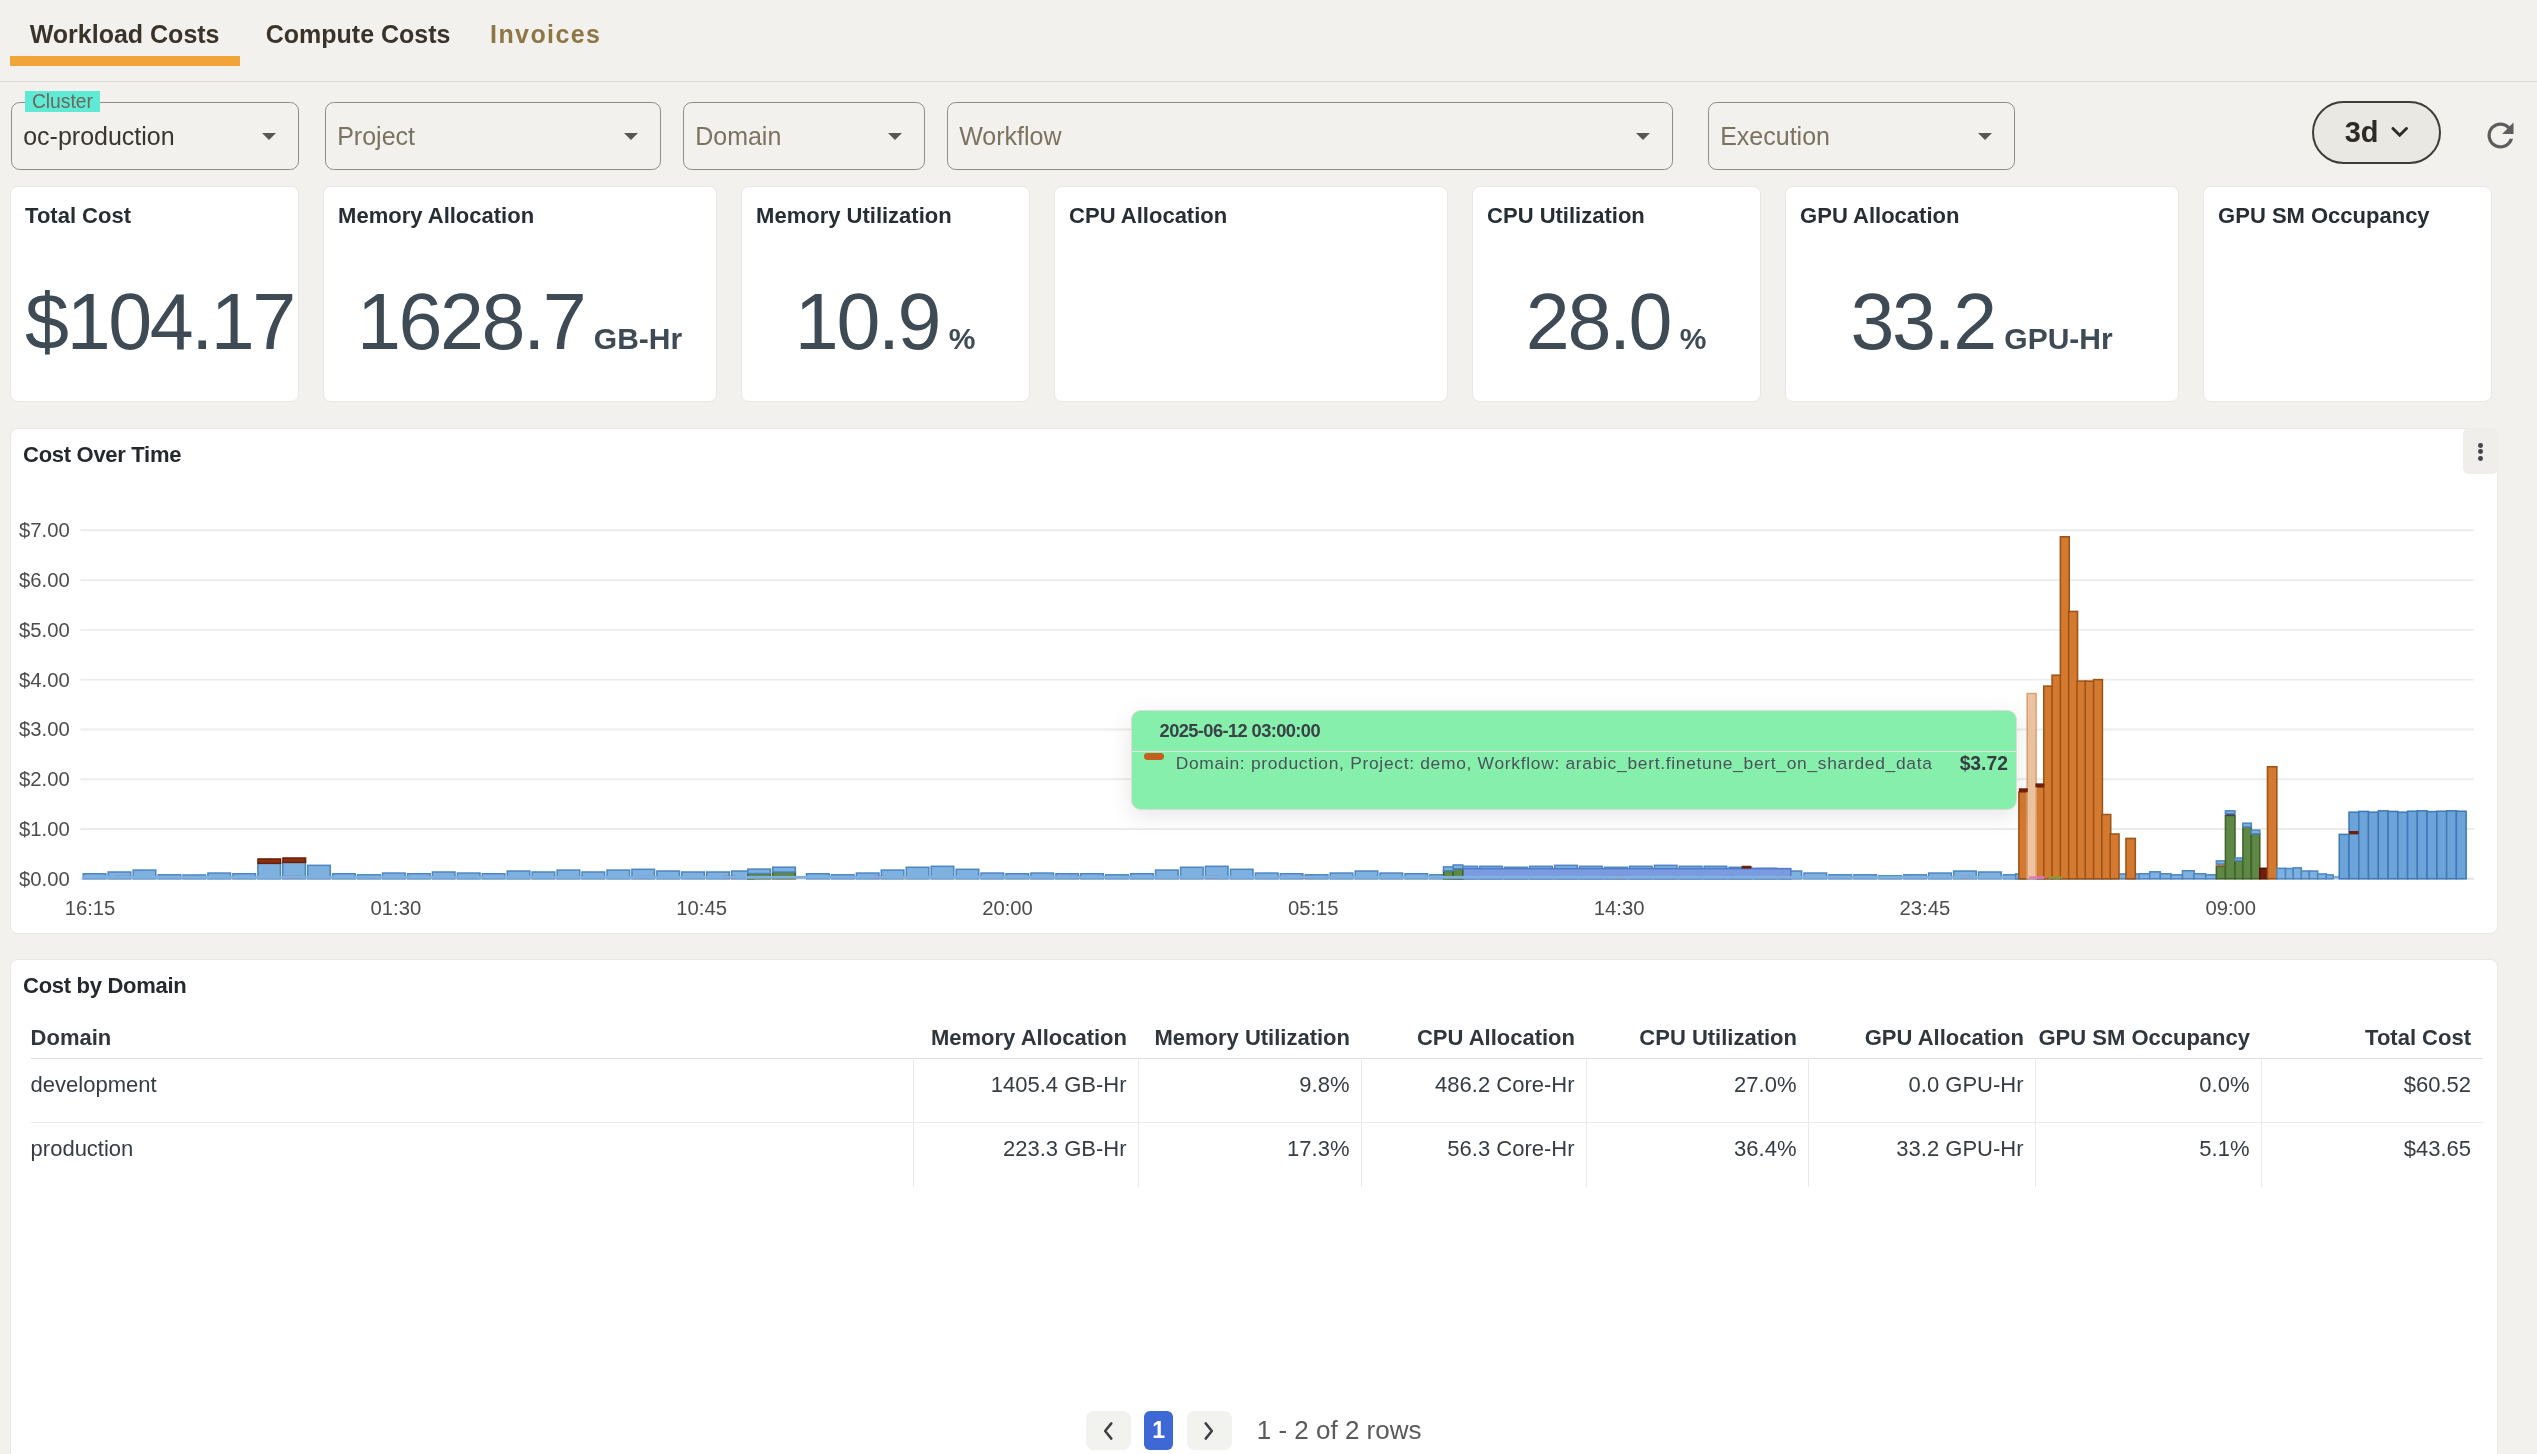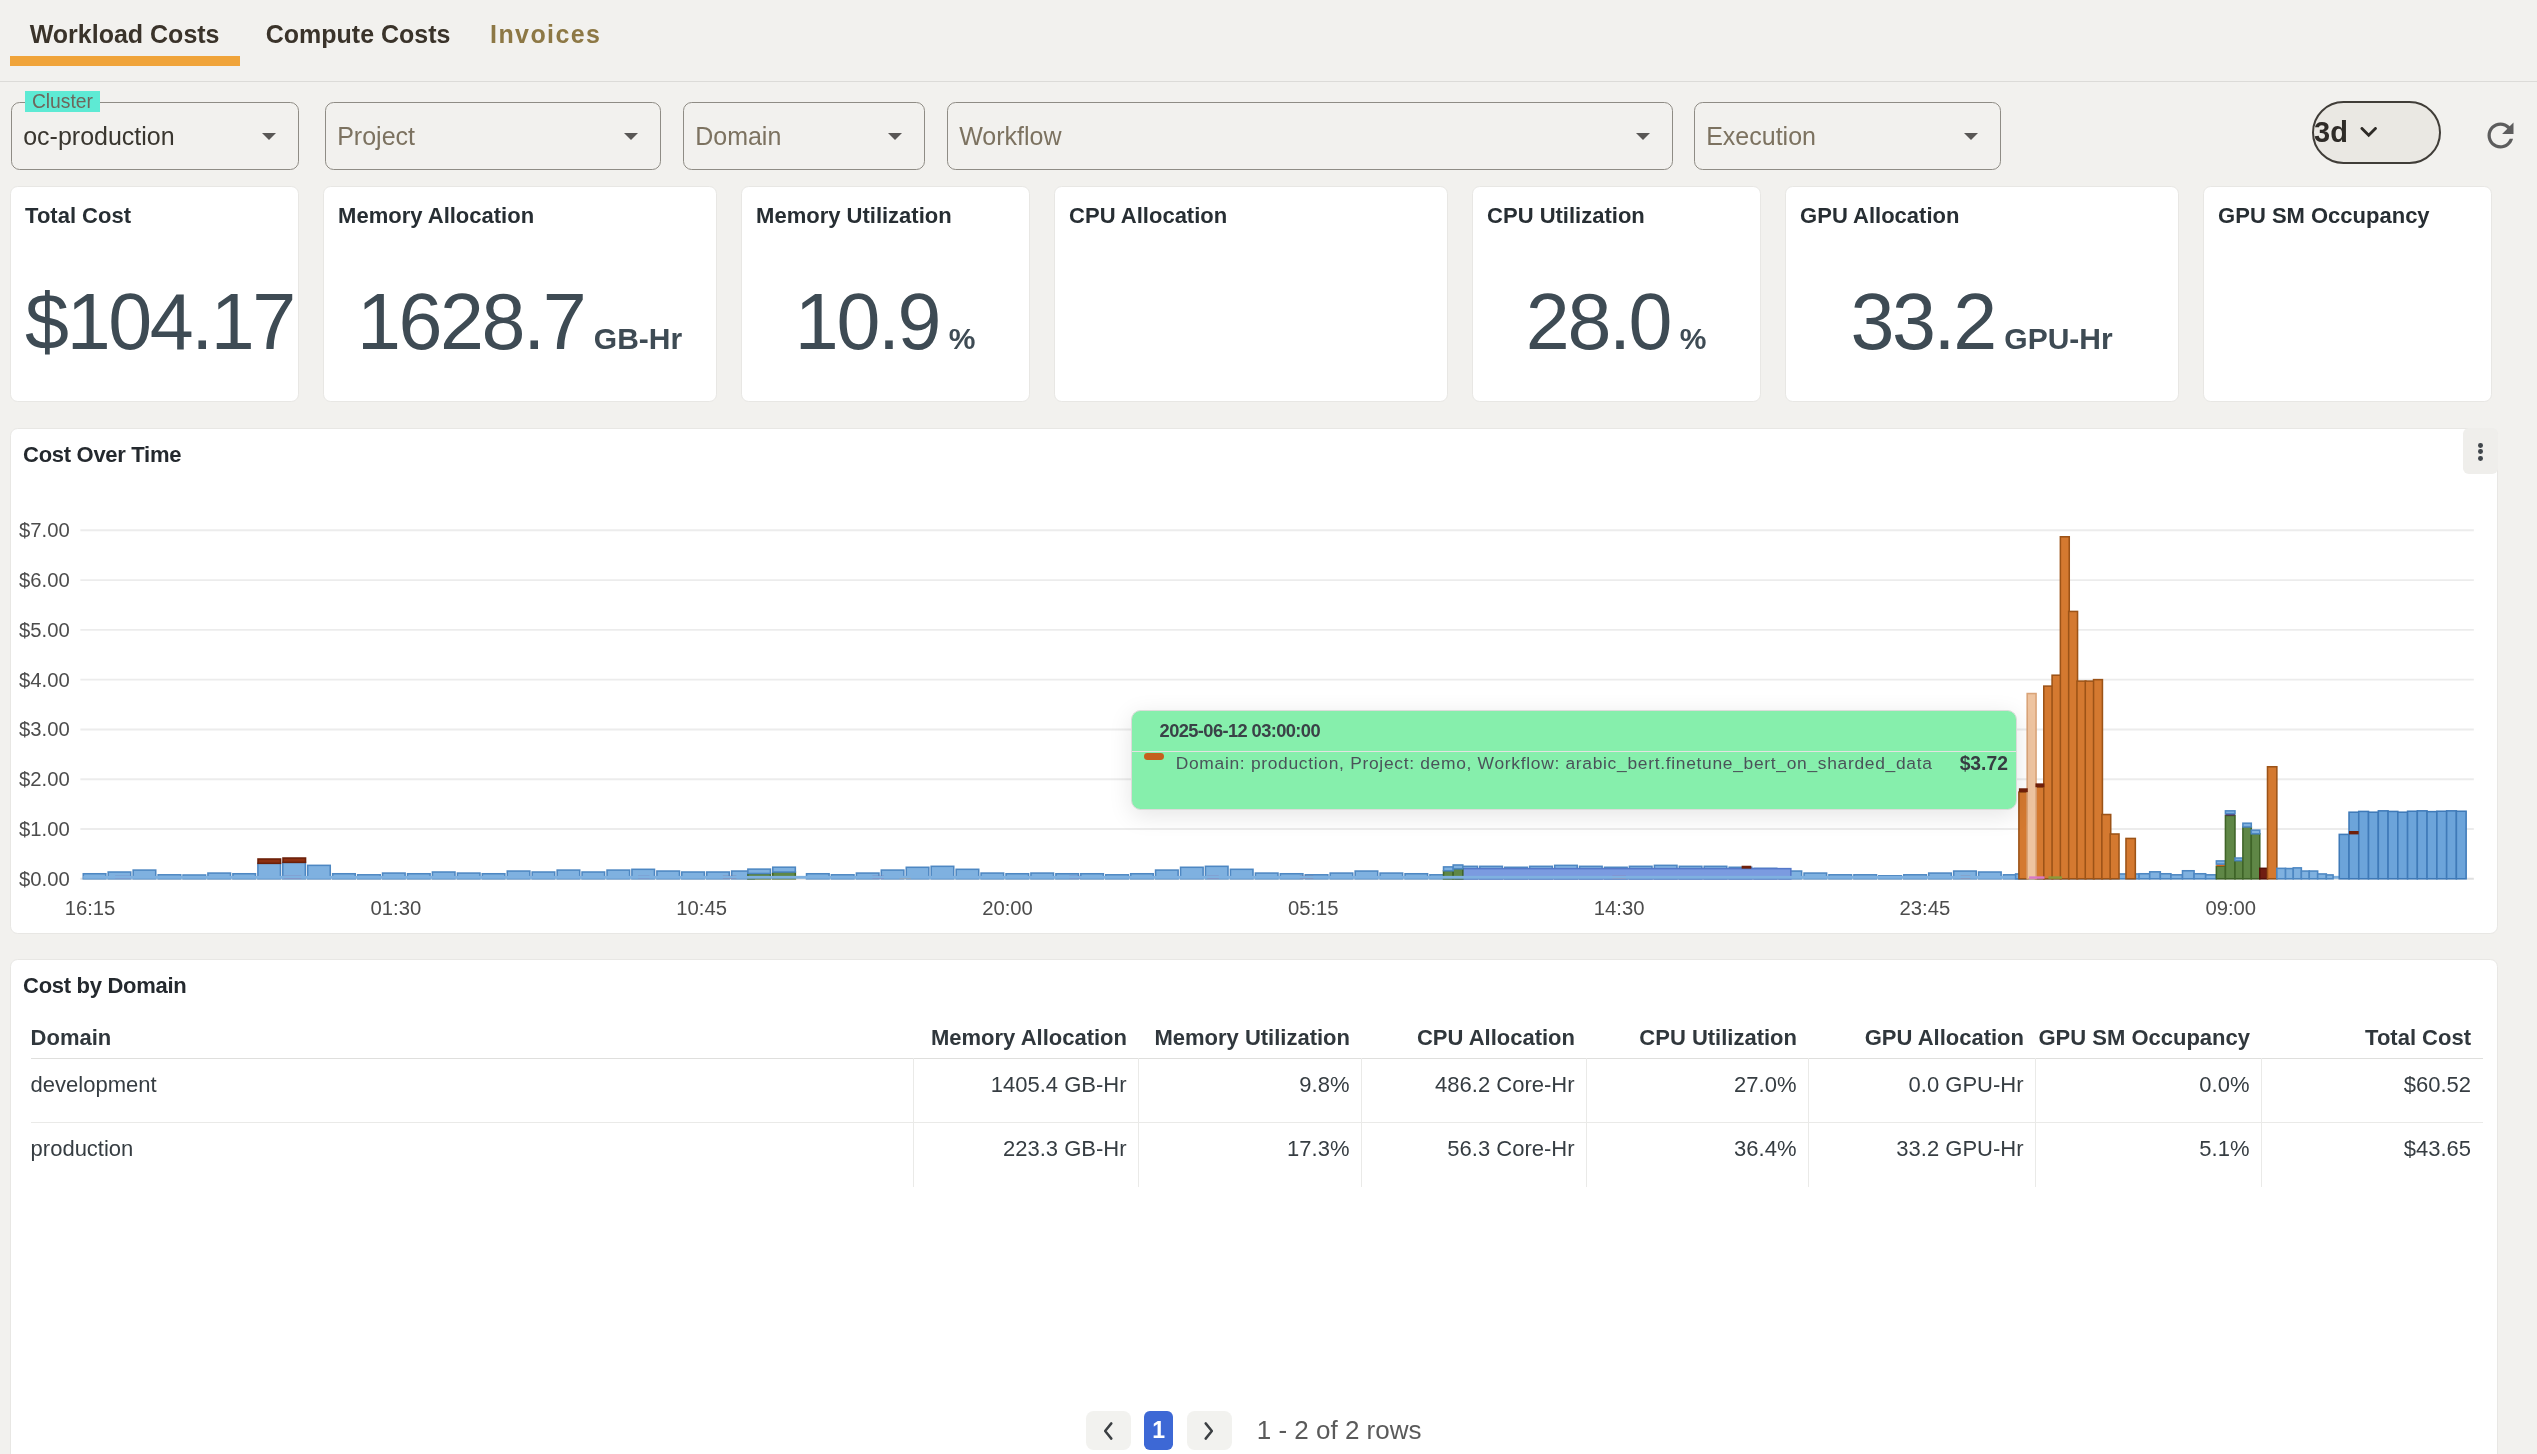--- a/index.html
+++ b/index.html
@@ -11,23 +11,23 @@
 .indicator{position:absolute;left:9.6px;top:56px;width:230px;height:9.6px;background:#f0a43a}
 .filters{display:flex;align-items:flex-start;margin:20px 0 0 10.6px;position:relative;height:68px}
 .sel{height:68px;border:1.9px solid #8f8c85;border-radius:8.7px;display:flex;align-items:center;justify-content:space-between;padding:0 22px 0 11.6px;position:relative}
 .sel .ph{color:#7c7260;font-size:25px}
 .sel .val{color:#39362f;font-size:25px}
 .sel .arr{width:0;height:0;border-left:7.2px solid transparent;border-right:7.2px solid transparent;border-top:7.7px solid #595755;margin-left:19.3px}
 .sel.cluster{width:288px;margin-right:26px}
 .nlab{position:absolute;top:-11.6px;left:13.5px;background:#5eead4;padding:0 6.8px;font-size:19.3px;color:#6e675c;line-height:21px}
 .sel.project{width:336px;margin-right:22px}
 .sel.domain{width:242px;margin-right:22px}
-.sel.workflow{width:726px;margin-right:21px}
+.sel.workflow{width:726px;margin-right:35px}
 .sel.execution{width:307px}
-.pill{position:absolute;right:97px;top:-1px;width:129px;height:63px;border:2.9px solid #403d38;border-radius:32px;background:#eae8e3;display:flex;align-items:center;justify-content:flex-start;gap:12.5px}
+.pill{position:absolute;right:97px;top:-1px;width:129px;height:63px;border:2.9px solid #403d38;border-radius:32px;background:#eae8e3;display:flex;align-items:center;justify-content:center;gap:12.5px}
 .pill .t{font-size:29px;font-weight:700;color:#2e2b27}
 .refresh{position:absolute;right:18.3px;top:13.5px;width:39px;height:39px}
 .cards{display:flex;gap:24px;margin:16.4px 0 0 9.6px}
 .card{background:#fff;border:1.9px solid #e8e7e4;border-radius:7.7px;height:216px;padding:15.4px 14.5px}
 .card.n{width:289px}
 .card.w{width:394px}
 .card .t{font-size:22px;font-weight:700;color:#272e33}
 .card .v{margin-top:47px;text-align:center;color:#3e4b54;white-space:nowrap}
 .card .num{font-size:79px;font-weight:500;letter-spacing:-2.4px}
 .card .unit{font-size:30px;font-weight:700;margin-left:9.6px}

